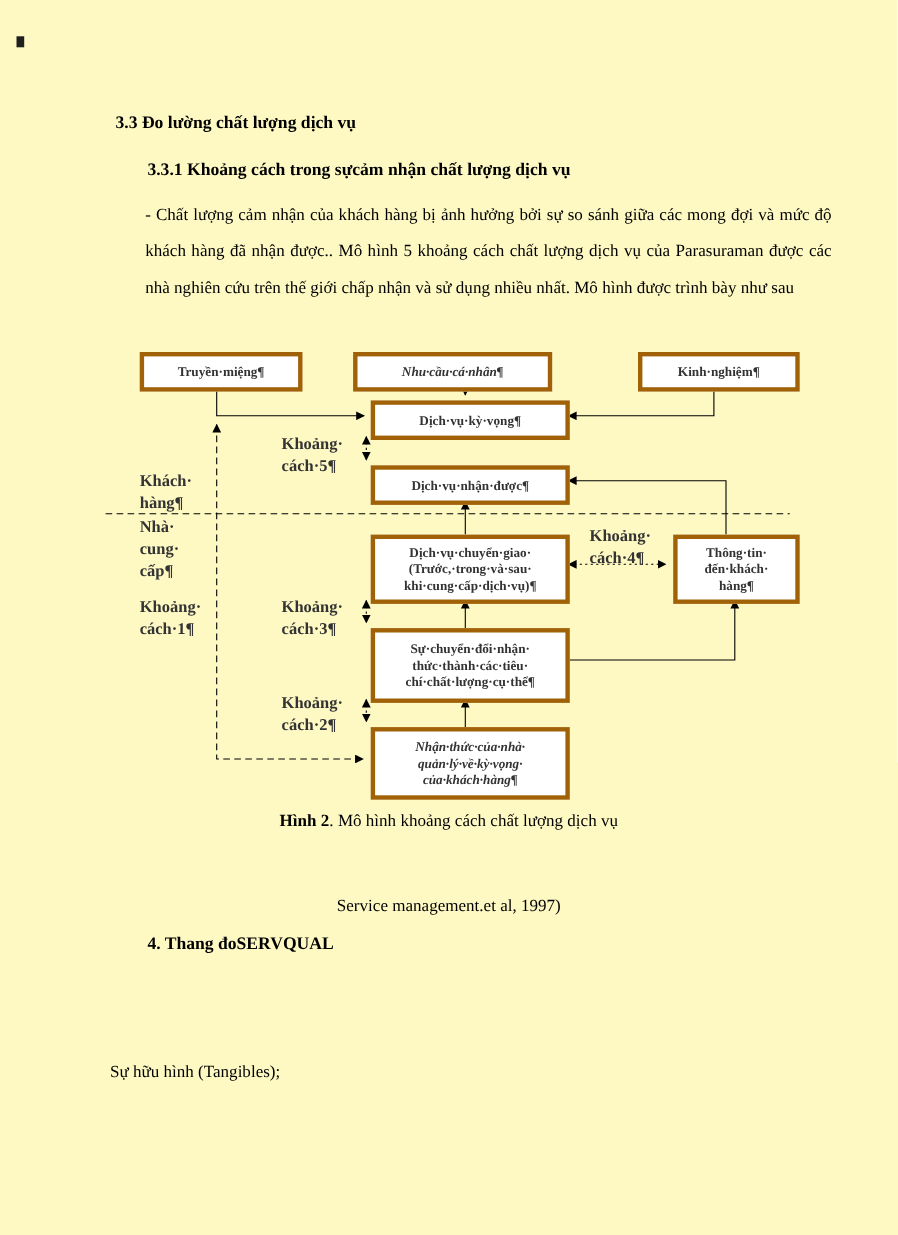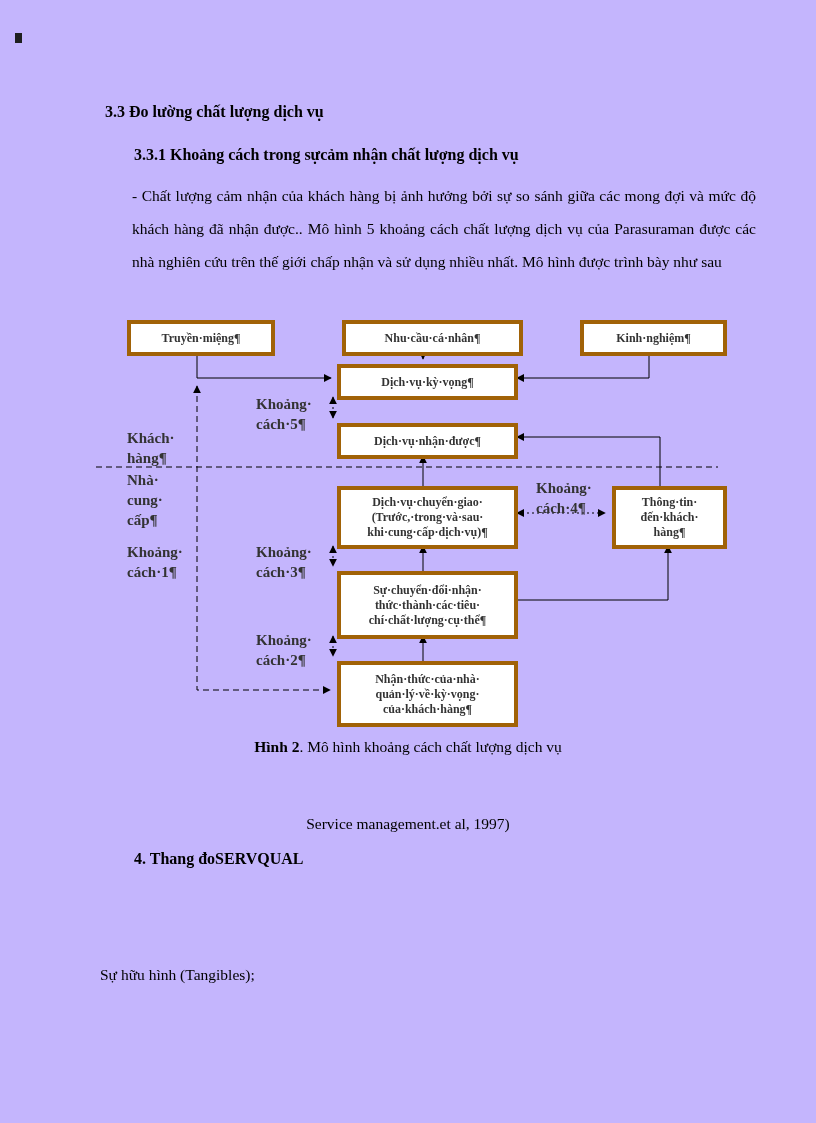--- a/index.html
+++ b/index.html
@@ -1,16 +1,16 @@
 <!DOCTYPE html>
 <html><head>
 <meta charset="utf-8">
 <style>
   html,body{margin:0;padding:0;background:#ffffff;}
-  .page{position:relative;width:816px;height:1123px;background:#c4b5fd;
+  .page{position:relative;width:816px;height:1123px;background:#fef9c3;
         font-family:"Liberation Serif","DejaVu Serif",serif;color:#000;overflow:hidden;}
   .ink{position:absolute;left:15px;top:33px;width:7px;height:10px;background:#1f1f1f;}
   .h-bold{position:absolute;font-weight:bold;font-size:16px;white-space:nowrap;}
   .para{position:absolute;font-size:15.5px;line-height:33px;text-align:justify;}
   .line{position:absolute;font-size:15.5px;white-space:nowrap;}
   .center{position:absolute;left:0;width:816px;text-align:center;font-size:15.5px;}
   .dbox{position:absolute;border:4px solid #a16207;background:#fff;
         display:flex;align-items:center;justify-content:center;text-align:center;
         font-weight:bold;font-size:12px;line-height:15px;color:#333;white-space:pre-line;}
   .dlabel{position:absolute;font-weight:bold;font-size:15px;line-height:20px;
@@ -56,34 +56,34 @@
       <line class="dot" x1="333" y1="546" x2="333" y2="566" marker-start="url(#arr)" marker-end="url(#arr)"></line>
       <line class="dot" x1="333" y1="636" x2="333" y2="656" marker-start="url(#arr)" marker-end="url(#arr)"></line>
       <line class="dot" x1="517" y1="513" x2="605" y2="513" marker-start="url(#arr)" marker-end="url(#arr)"></line>
 
       <line class="dash" x1="96" y1="467" x2="718" y2="467"></line>
 
       <polyline class="dash" points="197,386 197,690 330,690" marker-start="url(#arr)" marker-end="url(#arr)"></polyline>
     </svg>
 
     <div class="dbox" style="left:127px;top:320px;width:140px;height:28px;">Truyền·miệng¶</div>
-    <div class="dbox" style="left:342px;top:320px;width:173px;height:28px;">Nhu·cầu·cá·nhân¶</div>
+    <div class="dbox" style="left:321px;top:320px;width:173px;height:28px;font-style:italic;">Nhu·cầu·cá·nhân¶</div>
     <div class="dbox" style="left:580px;top:320px;width:139px;height:28px;">Kinh·nghiệm¶</div>
     <div class="dbox" style="left:337px;top:364px;width:173px;height:28px;">Dịch·vụ·kỳ·vọng¶</div>
     <div class="dbox" style="left:337px;top:423px;width:173px;height:28px;">Dịch·vụ·nhận·được¶</div>
     <div class="dbox" style="left:337px;top:486px;width:173px;height:55px;">Dịch·vụ·chuyển·giao·
 (Trước,·trong·và·sau·
 khi·cung·cấp·dịch·vụ)¶</div>
     <div class="dbox" style="left:612px;top:486px;width:107px;height:55px;">Thông·tin·
 đến·khách·
 hàng¶</div>
     <div class="dbox" style="left:337px;top:571px;width:173px;height:60px;">Sự·chuyển·đổi·nhận·
 thức·thành·các·tiêu·
 chí·chất·lượng·cụ·thể¶</div>
-    <div class="dbox" style="left:337px;top:661px;width:173px;height:58px;">Nhận·thức·của·nhà·
+    <div class="dbox" style="left:337px;top:661px;width:173px;height:58px;font-style:italic;">Nhận·thức·của·nhà·
 quản·lý·về·kỳ·vọng·
 của·khách·hàng¶</div>
 
     <div class="dlabel" style="left:256px;top:394px;">Khoảng·
 cách·5¶</div>
     <div class="dlabel" style="left:127px;top:428px;">Khách·
 hàng¶</div>
     <div class="dlabel" style="left:127px;top:470px;">Nhà·
 cung·
 cấp¶</div>

